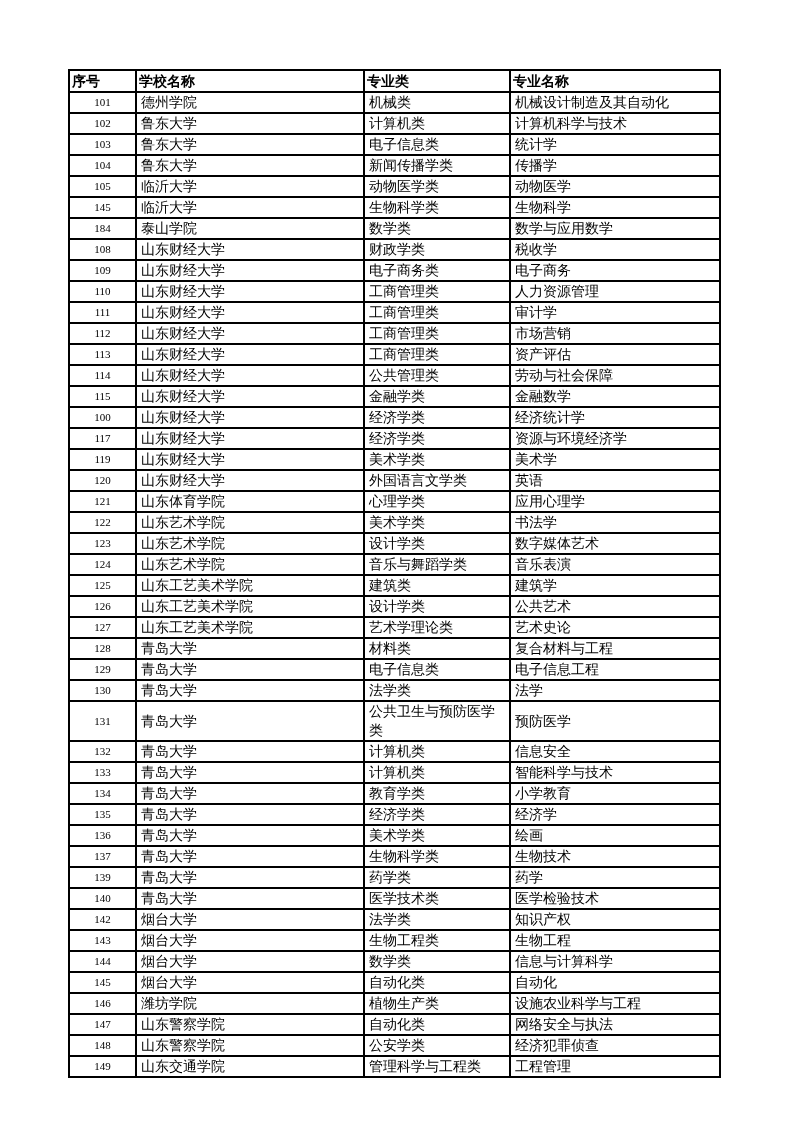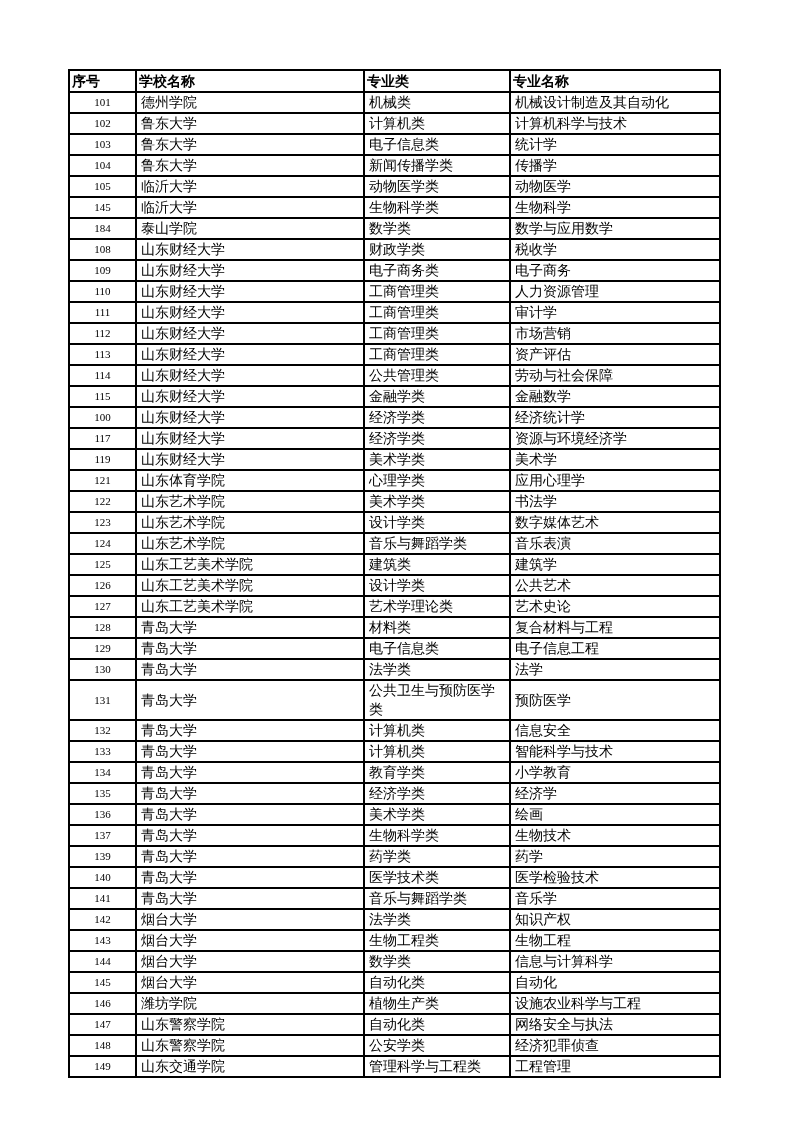--- a/index.html
+++ b/index.html
@@ -178,20 +178,26 @@
           <td class="c2">经济学类</td>
           <td class="c3">资源与环境经济学</td>
         </tr>
         <tr>
           <td class="c0">119</td>
           <td class="c1">山东财经大学</td>
           <td class="c2">美术学类</td>
           <td class="c3">美术学</td>
         </tr>
         <tr>
+          <td class="c0">120</td>
+          <td class="c1">山东财经大学</td>
+          <td class="c2">外国语言文学类</td>
+          <td class="c3">英语</td>
+        </tr>
+        <tr>
           <td class="c0">121</td>
           <td class="c1">山东体育学院</td>
           <td class="c2">心理学类</td>
           <td class="c3">应用心理学</td>
         </tr>
         <tr>
           <td class="c0">122</td>
           <td class="c1">山东艺术学院</td>
           <td class="c2">美术学类</td>
           <td class="c3">书法学</td>
@@ -290,26 +296,20 @@
           <td class="c0">139</td>
           <td class="c1">青岛大学</td>
           <td class="c2">药学类</td>
           <td class="c3">药学</td>
         </tr>
         <tr>
           <td class="c0">140</td>
           <td class="c1">青岛大学</td>
           <td class="c2">医学技术类</td>
           <td class="c3">医学检验技术</td>
-        </tr>
-        <tr>
-          <td class="c0">141</td>
-          <td class="c1">青岛大学</td>
-          <td class="c2">音乐与舞蹈学类</td>
-          <td class="c3">音乐学</td>
         </tr>
         <tr>
           <td class="c0">142</td>
           <td class="c1">烟台大学</td>
           <td class="c2">法学类</td>
           <td class="c3">知识产权</td>
         </tr>
         <tr>
           <td class="c0">143</td>
           <td class="c1">烟台大学</td>

